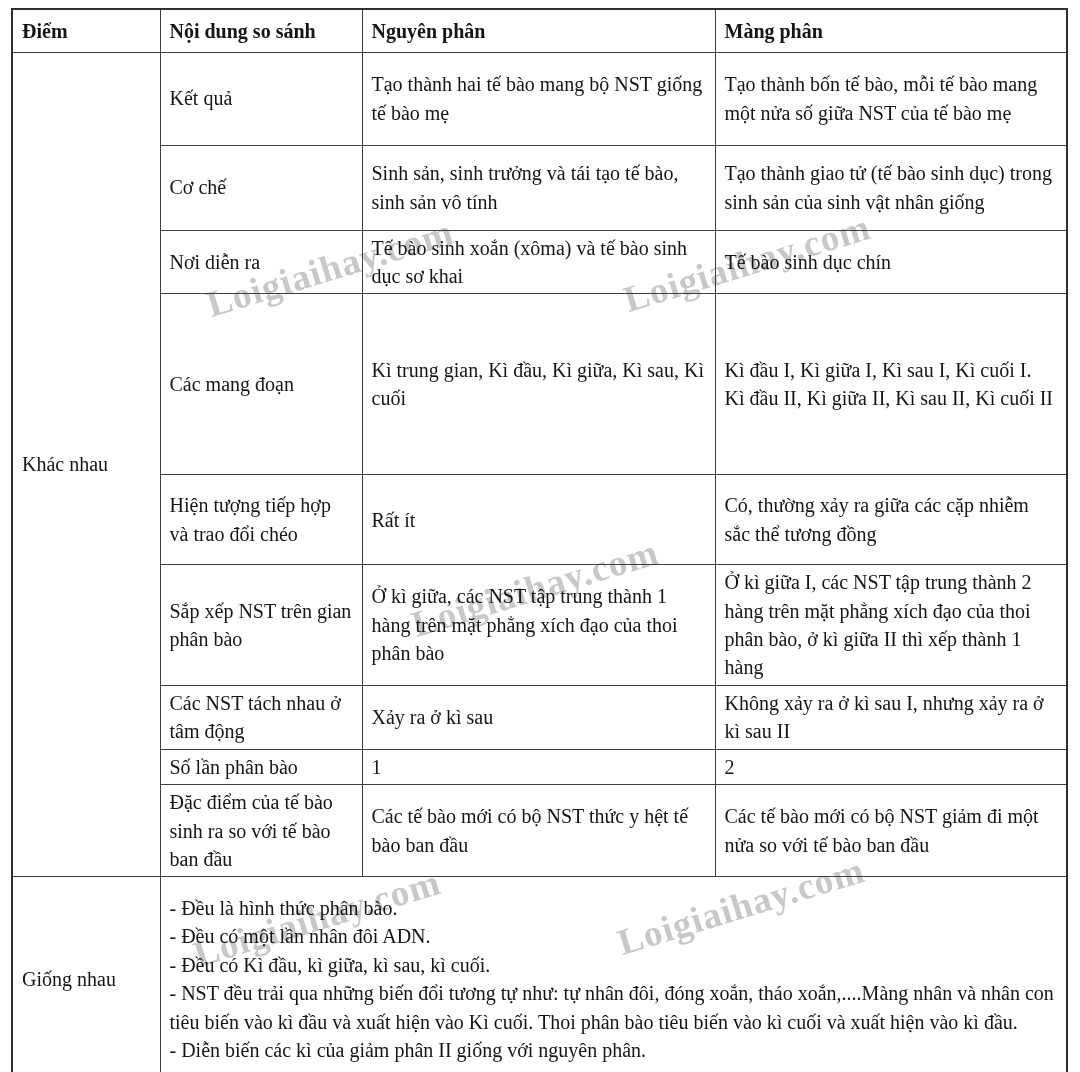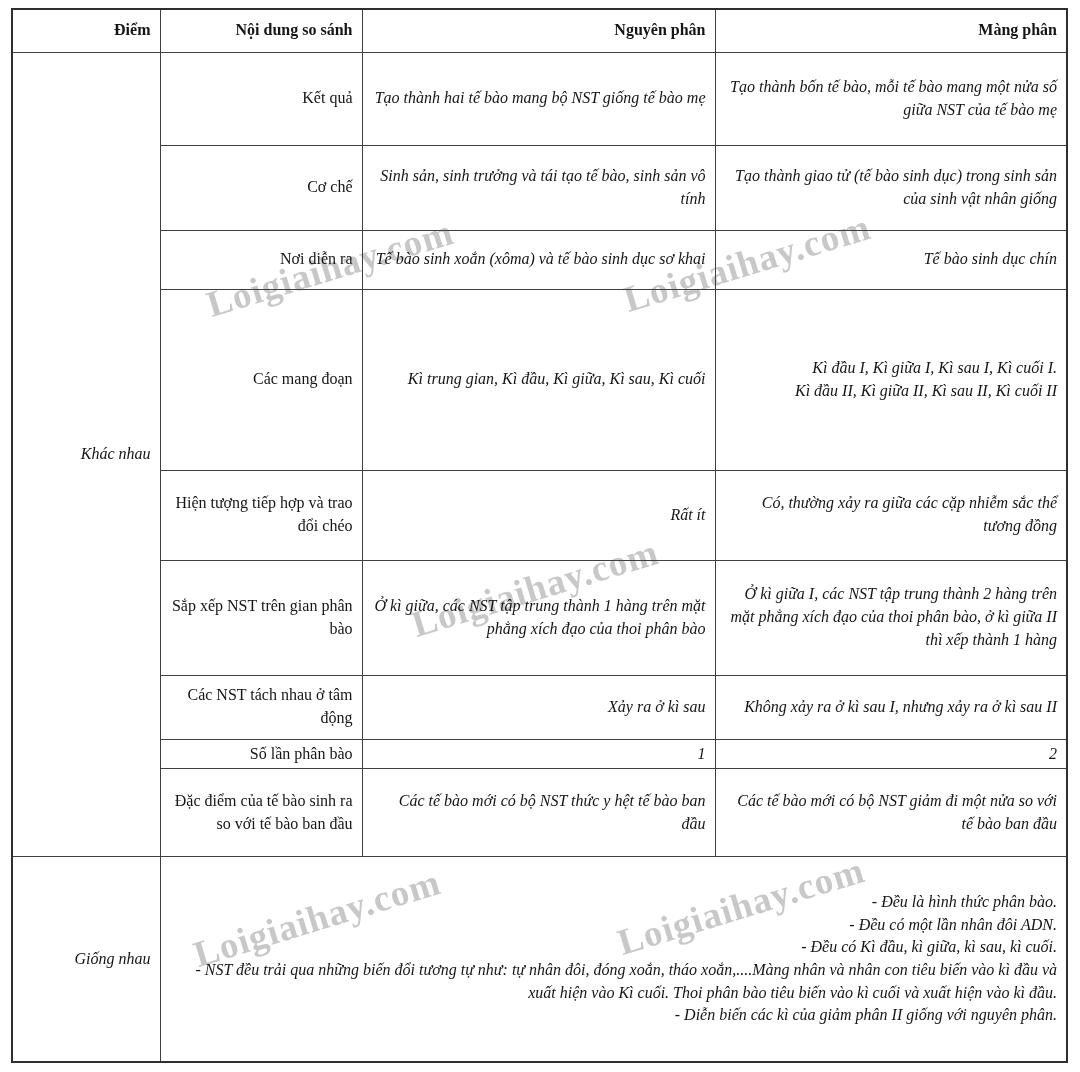--- a/index.html
+++ b/index.html
@@ -15,32 +15,32 @@
     position:absolute;left:11px;top:8px;
     width:1055px;
     border-collapse:collapse;
     table-layout:fixed;
     z-index:1;
     background:transparent;
   }
   table.cmp th, table.cmp td{
     border:1.5px solid #3f3f3f;
     padding:3px 9px;
-    font-size:16px;
+    font-size:20px;
     line-height:1.42;
     vertical-align:middle;
-    text-align:right;
+    text-align:left;
     font-weight:normal;
     background:transparent;
     word-wrap:break-word;
   }
   table.cmp{border:2px solid #2f2f2f;}
   table.cmp th{font-weight:bold;}
-  td.group{font-weight:bold;font-style:italic;}
-  td.content, td.similar{white-space:pre-line;font-style:italic;}
+  td.group{font-weight:bold;}
+  td.content, td.similar{white-space:pre-line;}
   thead tr{height:43px;}
   tbody tr:nth-child(1){height:93px;}
   tbody tr:nth-child(2){height:85px;}
   tbody tr:nth-child(3){height:59px;}
   tbody tr:nth-child(4){height:181px;}
   tbody tr:nth-child(5){height:90px;}
   tbody tr:nth-child(6){height:115px;}
   tbody tr:nth-child(7){height:64px;}
   tbody tr:nth-child(8){height:28px;}
   tbody tr:nth-child(9){height:88px;}

